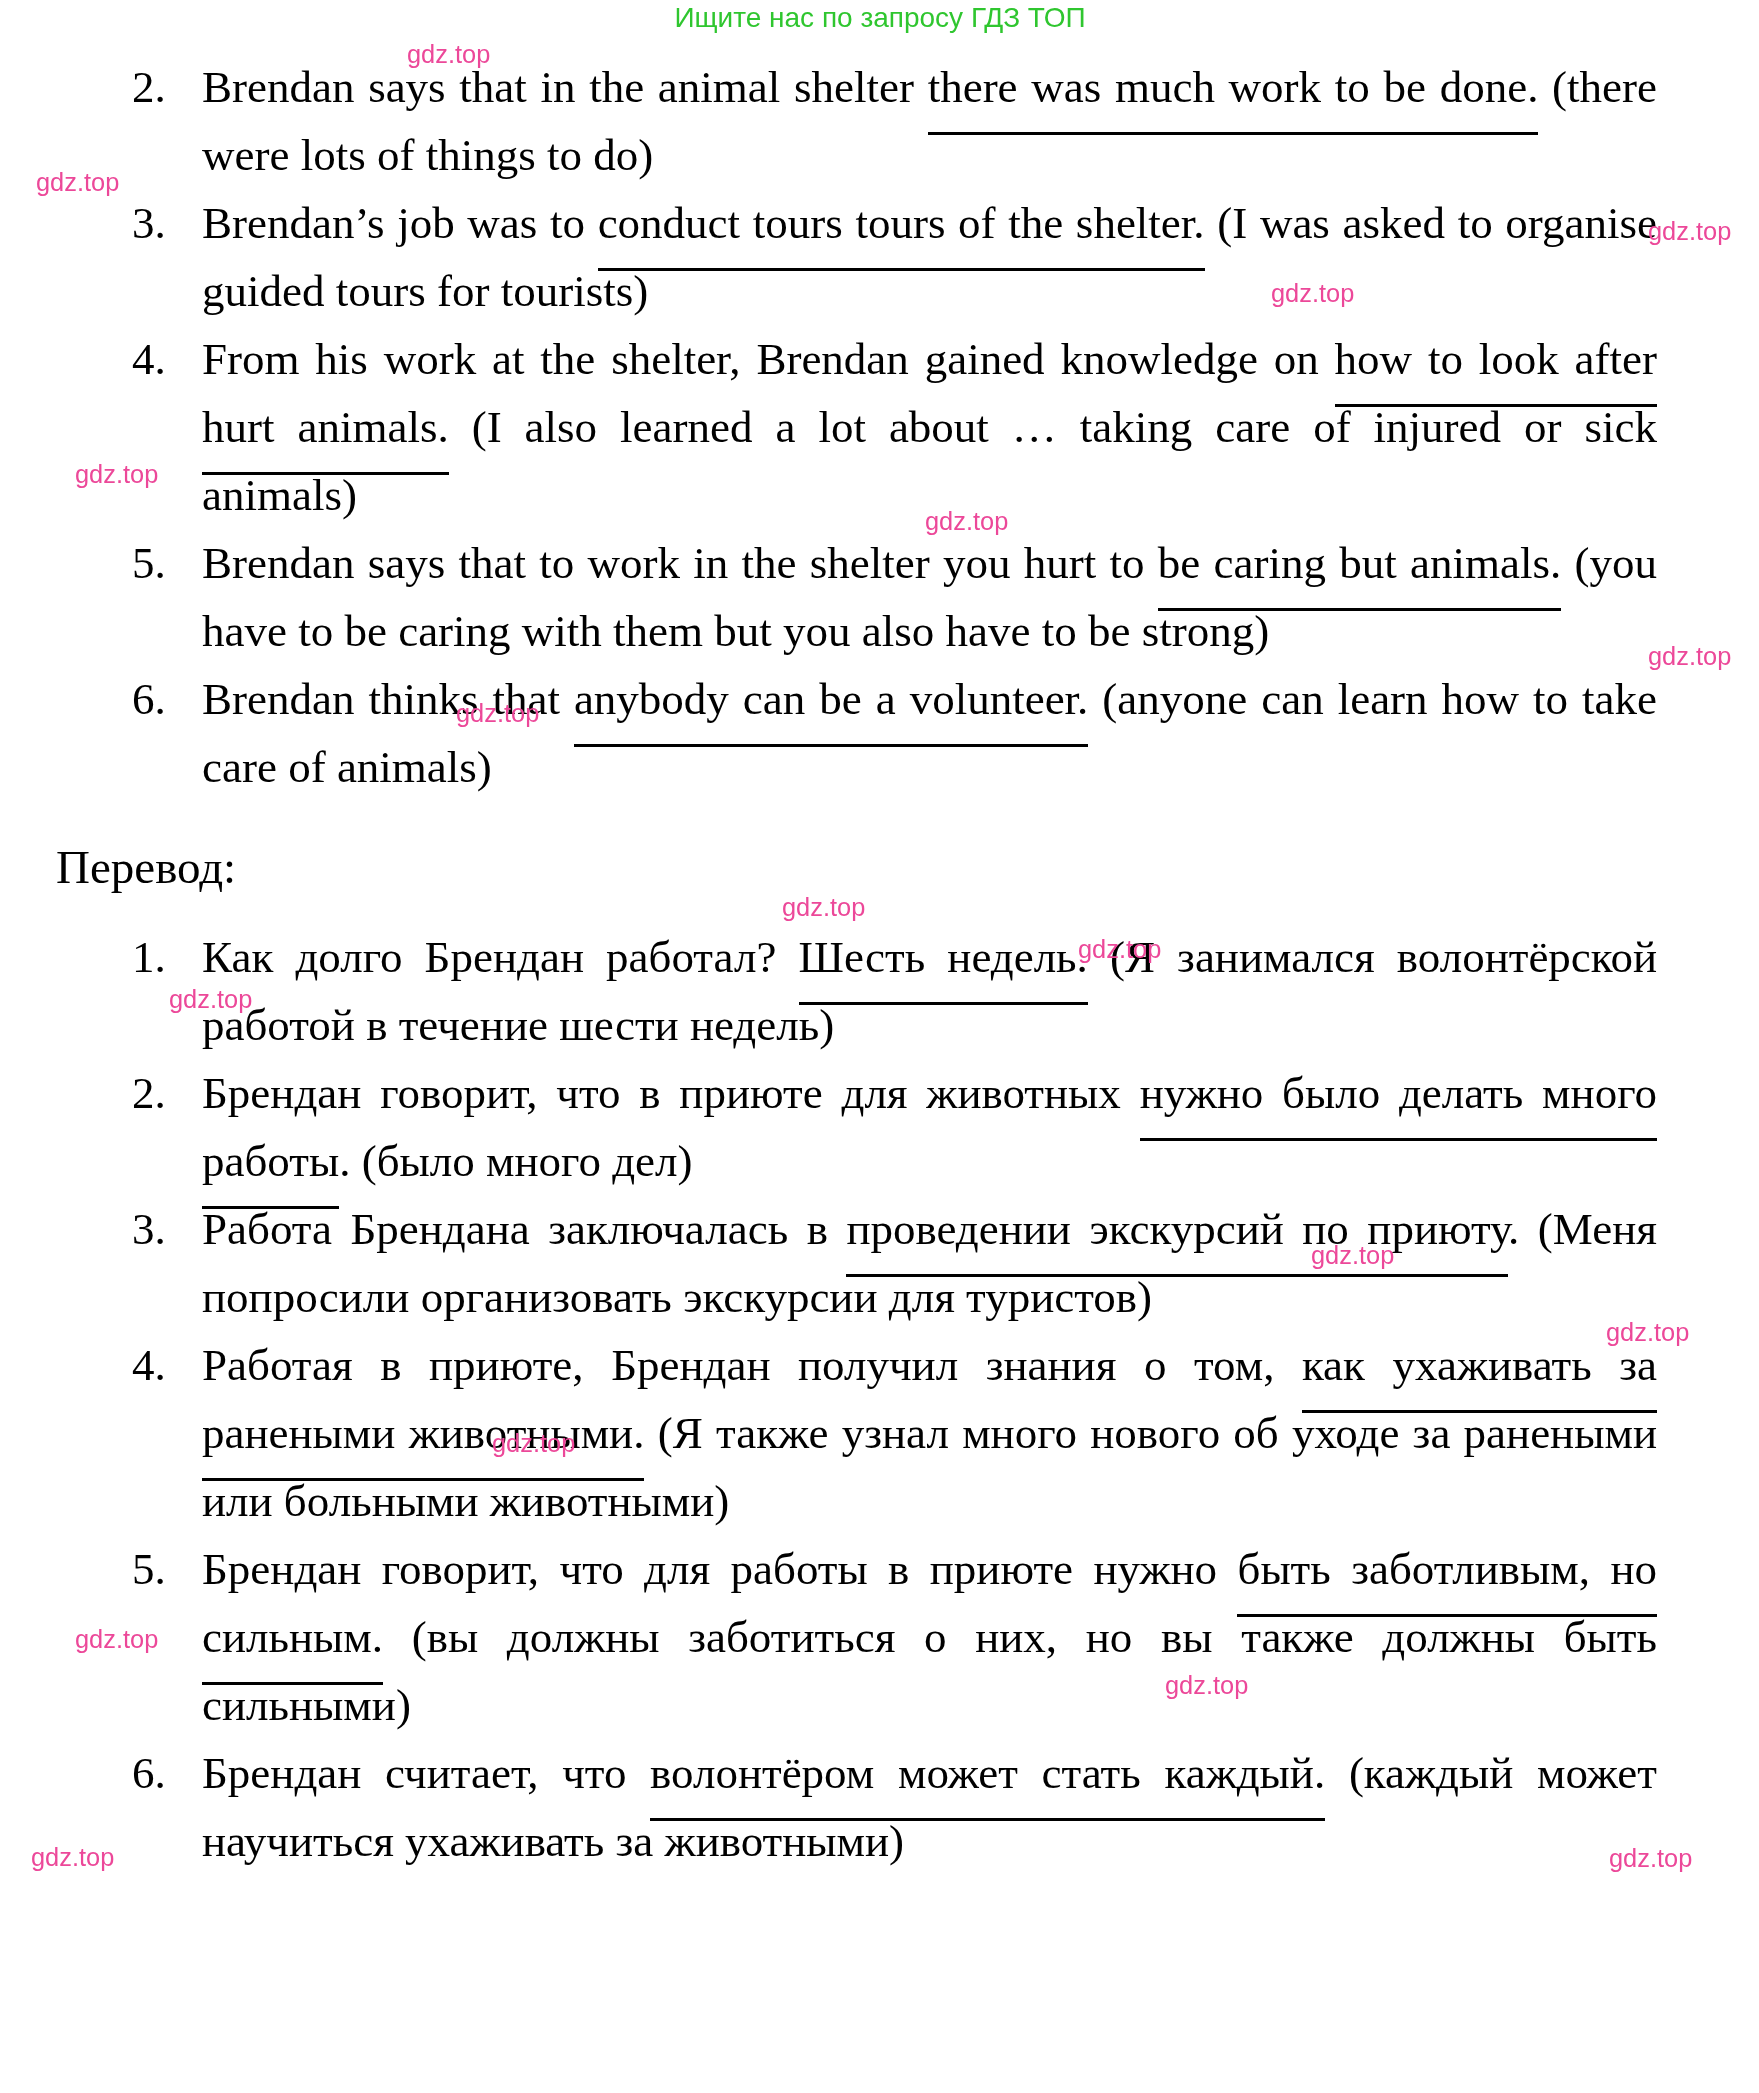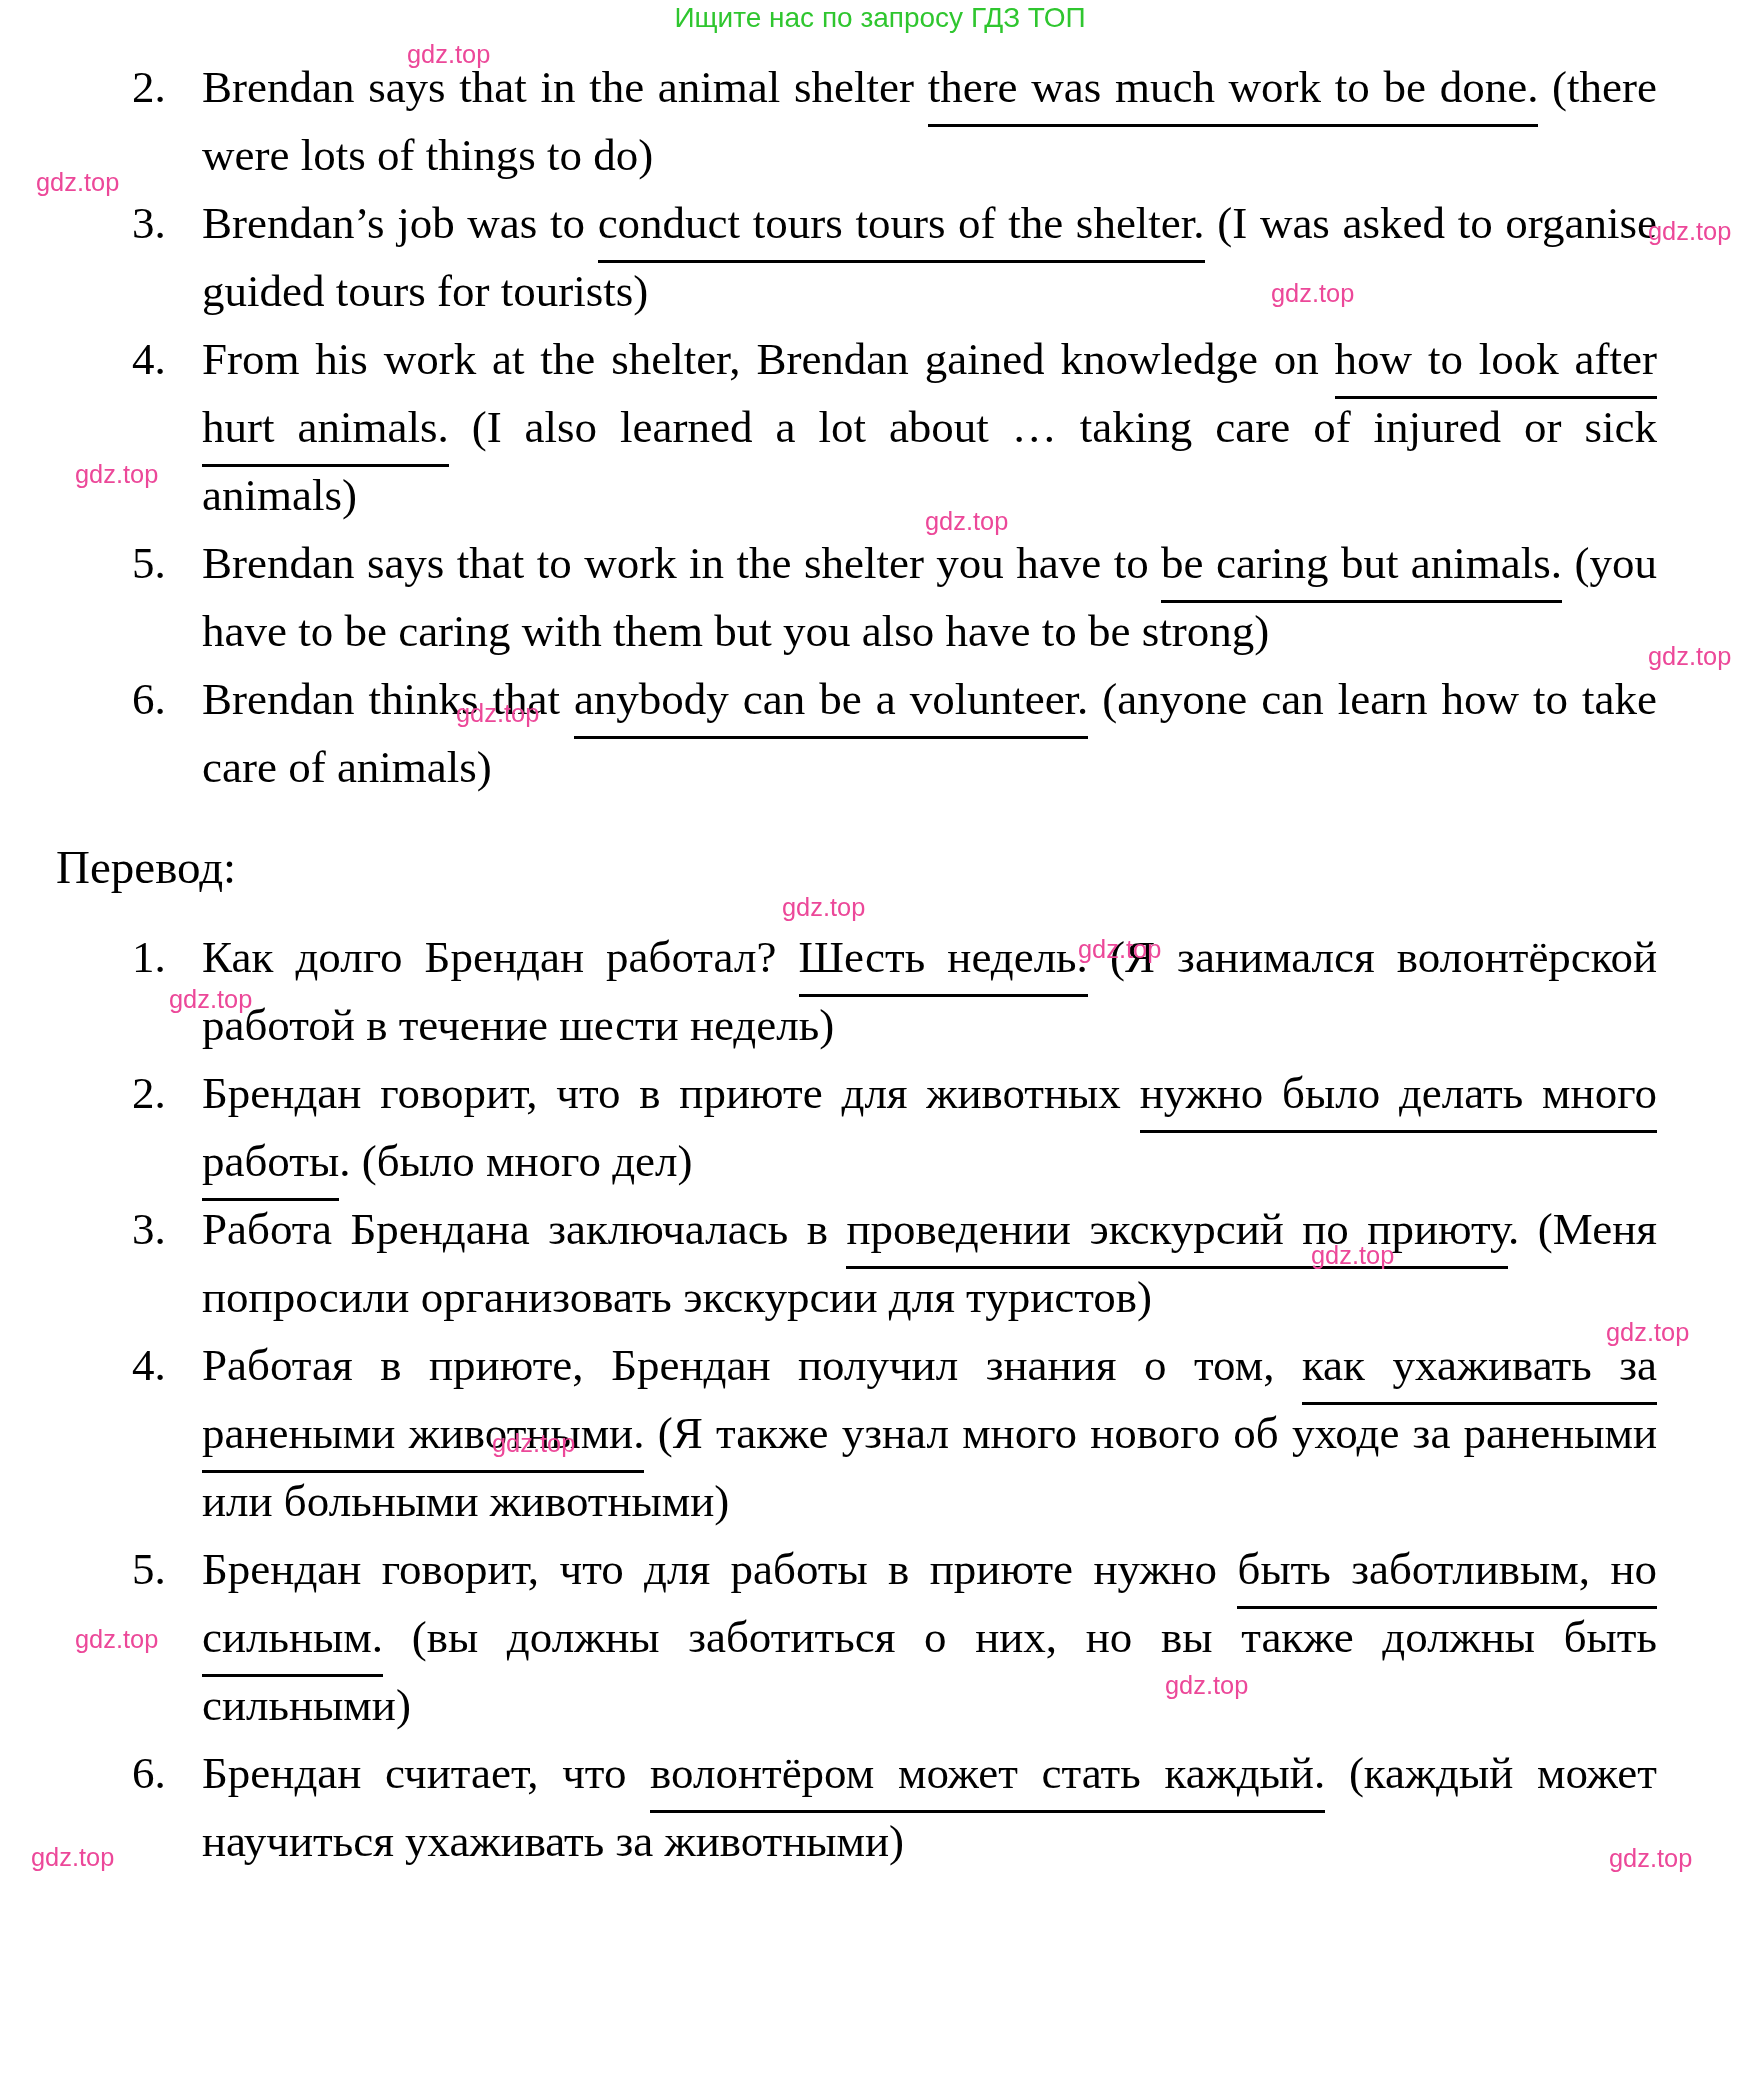--- a/index.html
+++ b/index.html
@@ -28,21 +28,21 @@
     font-size:45px;line-height:68px;
     text-align:justify;
     width:1455px;
   }
   .item .num{
     position:absolute;left:132px;top:0;
     width:66px;text-align:left;
   }
   .u{
     border-bottom:3.8px solid #000;
-    padding-bottom:12px;
+    padding-bottom:20px;
   }
   .heading{
     margin:38px 0 28px 56px;
     font-size:47px;line-height:56px;
     font-weight:normal;
   }
   .wm{
     position:absolute;
     font-family:"Liberation Sans", sans-serif;
     font-size:25.4px;line-height:28px;
@@ -71,21 +71,21 @@
       <li class="item">
         <span class="num">2.</span><span>Brendan says that in the animal shelter </span><span class="u">there was much work to be done.</span><span> (there were lots of things to do)</span>
       </li>
       <li class="item">
         <span class="num">3.</span><span>Brendan’s job was to </span><span class="u">conduct tours tours of the shelter.</span><span> (I was asked to organise guided tours for tourists)</span>
       </li>
       <li class="item">
         <span class="num">4.</span><span>From his work at the shelter, Brendan gained knowledge on </span><span class="u">how to look after hurt animals.</span><span> (I also learned a lot about … taking care of injured or sick animals)</span>
       </li>
       <li class="item">
-        <span class="num">5.</span><span>Brendan says that to work in the shelter you have to </span><span class="u">be caring but animals.</span><span> (you have to be caring with them but you also have to be strong)</span>
+        <span class="num">5.</span><span>Brendan says that to work in the shelter you hurt to </span><span class="u">be caring but animals.</span><span> (you have to be caring with them but you also have to be strong)</span>
       </li>
       <li class="item">
         <span class="num">6.</span><span>Brendan thinks that </span><span class="u">anybody can be a volunteer.</span><span> (anyone can learn how to take care of animals)</span>
       </li>
     </ol>
 
     <h2 class="heading">Перевод:</h2>
 
     <ol class="list">
       <li class="item">

